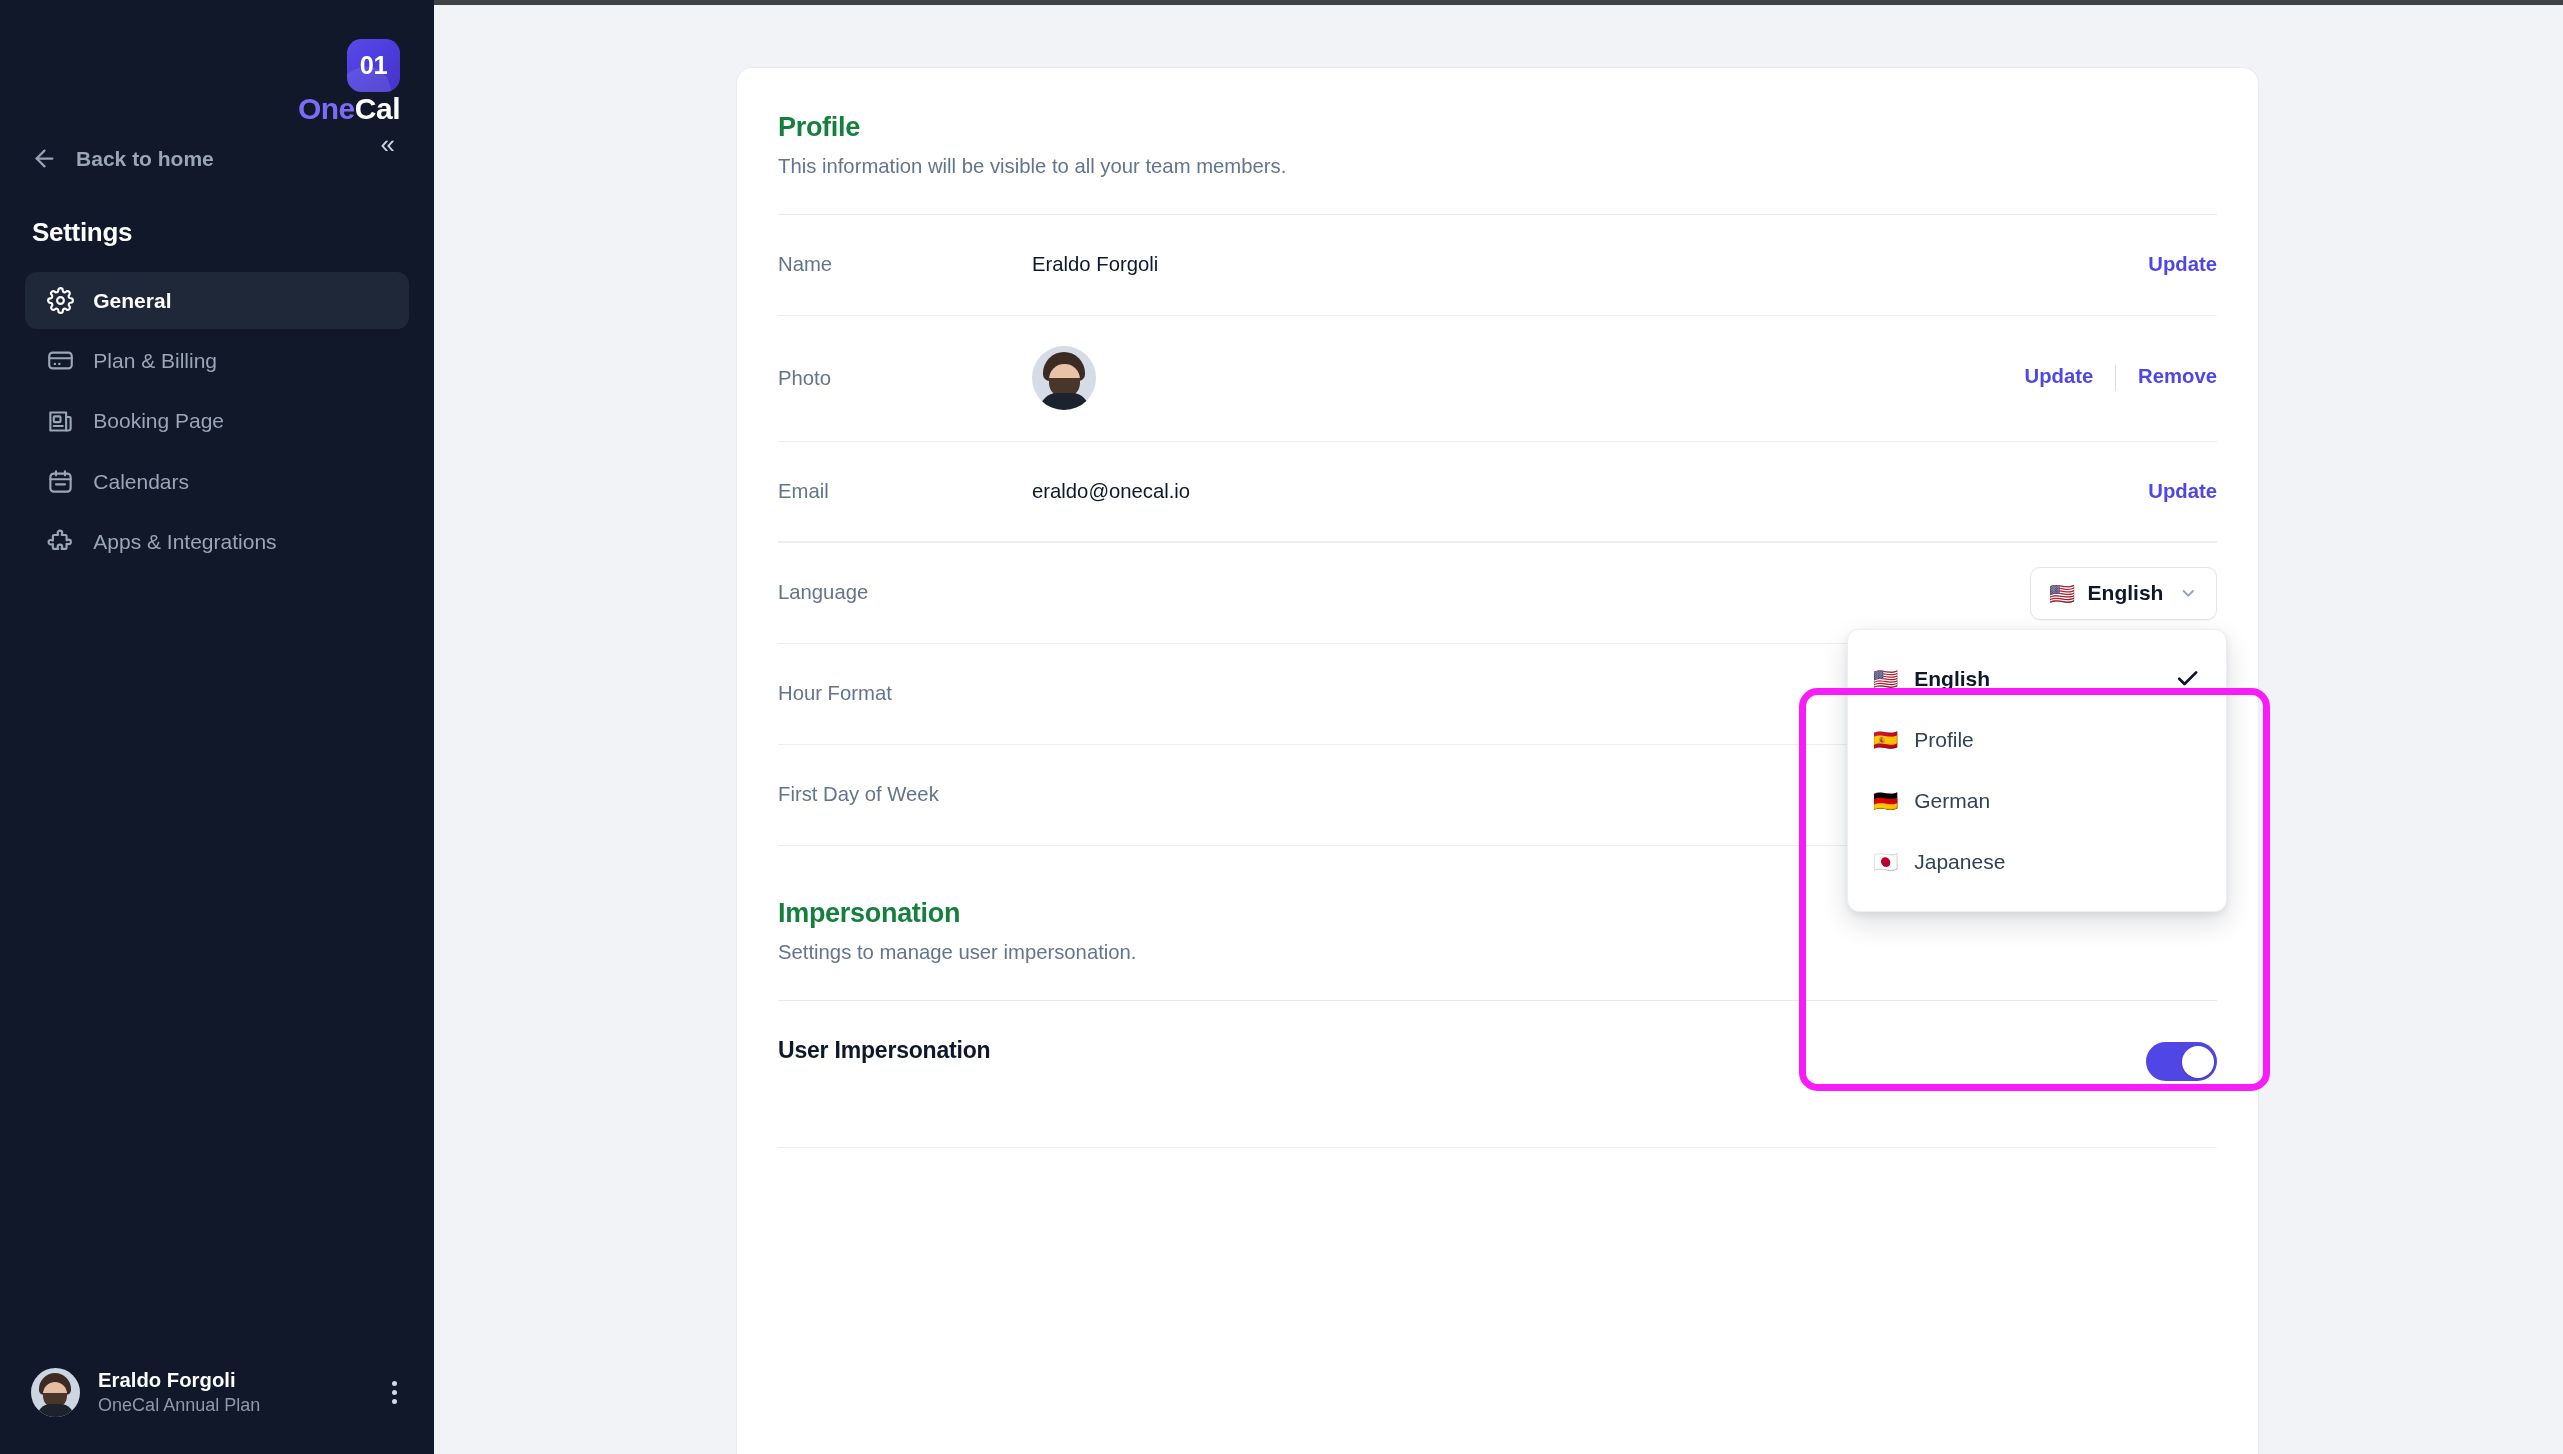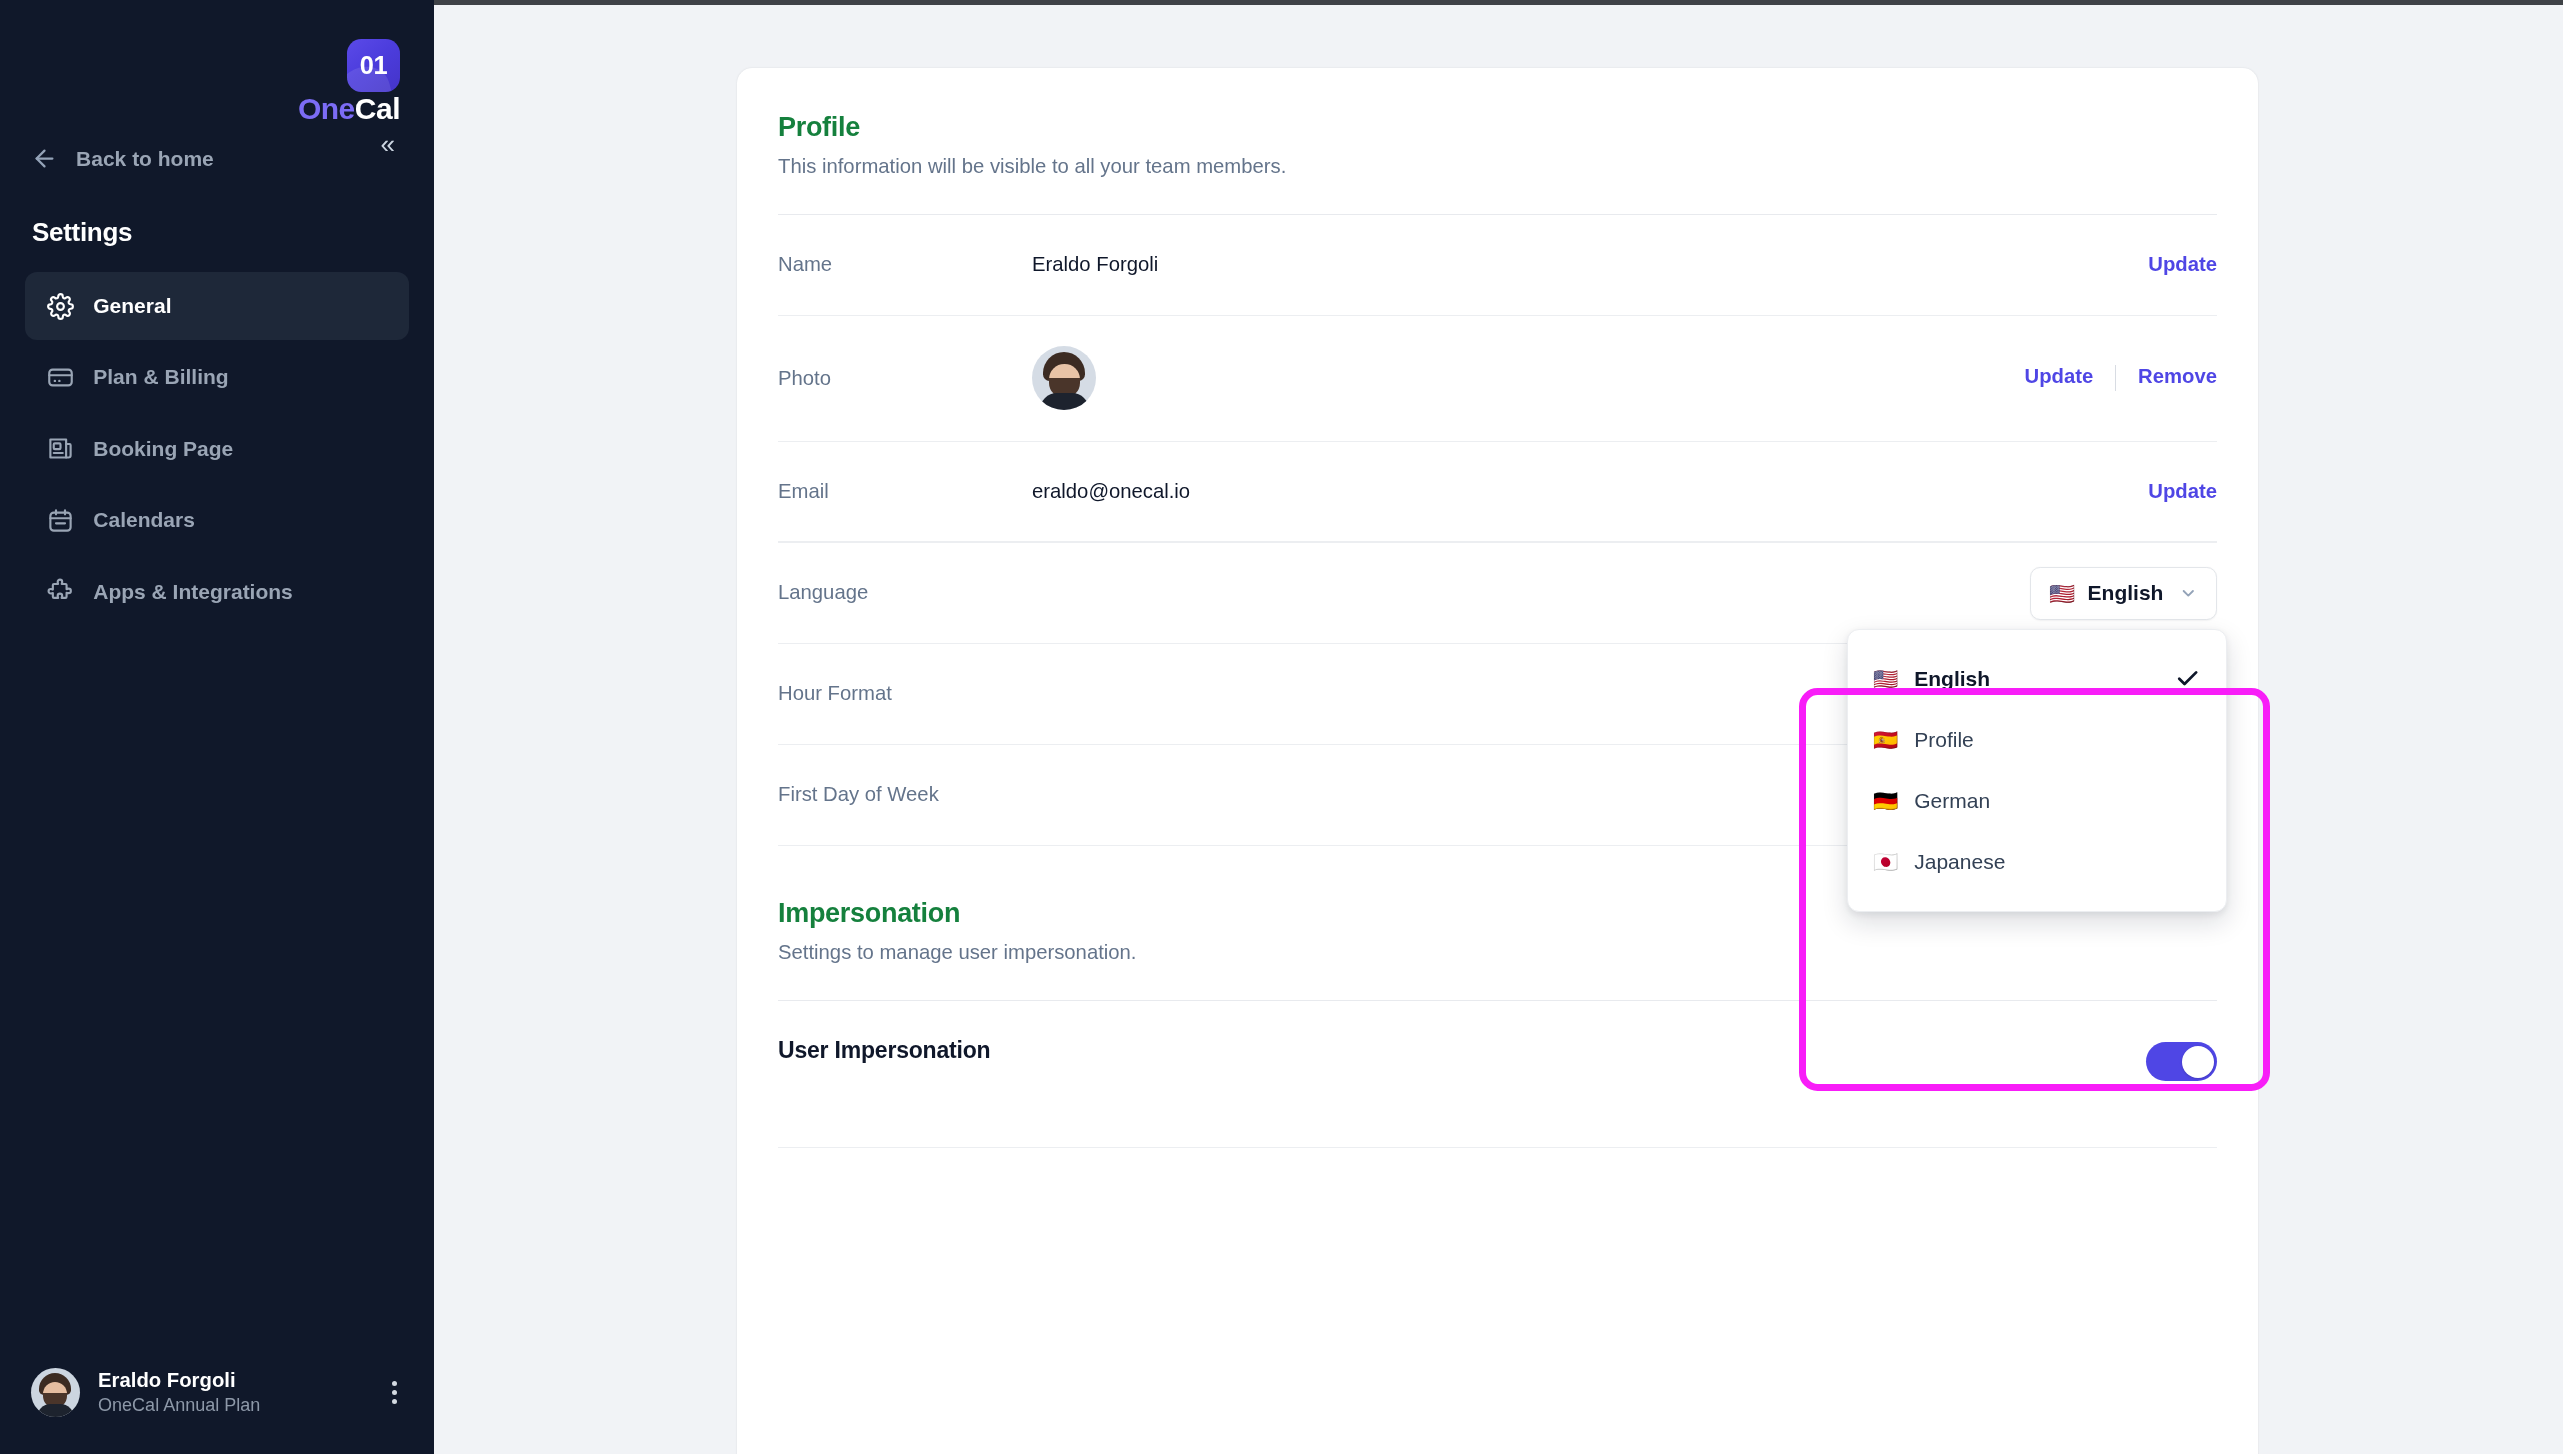--- a/index.html
+++ b/index.html
@@ -61,24 +61,24 @@
   .back-home .lbl { color: #9aa5b5; font-size: 21px; font-weight: 600; }
 
   .sb-title {
     padding: 0 32px; margin-top: 32px;
     color: #ffffff; font-size: 26px; font-weight: 700; letter-spacing: -0.3px;
   }
 
   .nav { margin-top: 24px; padding: 0 25.4px; display: flex; flex-direction: column; gap: 3.4px; }
   .nav-item {
     display: flex; align-items: center; gap: 18.6px;
-    height: 68px; padding: 0 20.3px; border-radius: 12px; cursor: pointer;
+    height: 57px; padding: 0 20.3px; border-radius: 12px; cursor: pointer;
   }
   .nav-item .ico { width: 29px; height: 29px; display:flex; align-items:center; justify-content:center; color:#9aa5b5; flex:0 0 auto;}
-  .nav-item .lbl { color: #9aa5b5; font-size: 21px; font-weight: 700; white-space: nowrap; }
+  .nav-item .lbl { color: #9aa5b5; font-size: 21px; font-weight: 400; white-space: nowrap; }
   .nav-item.active { background: #1e2839; }
   .nav-item.active .ico { color: #ffffff; }
   .nav-item.active .lbl { color: #ffffff; font-weight: 700; }
 
   .sb-footer {
     margin-top: auto; display: flex; align-items: center; gap: 18.6px;
     padding: 0 30.5px 37px 30.5px;
   }
   .avatar-sm {
     width: 49px; height: 49px; border-radius: 50%; flex: 0 0 auto;

